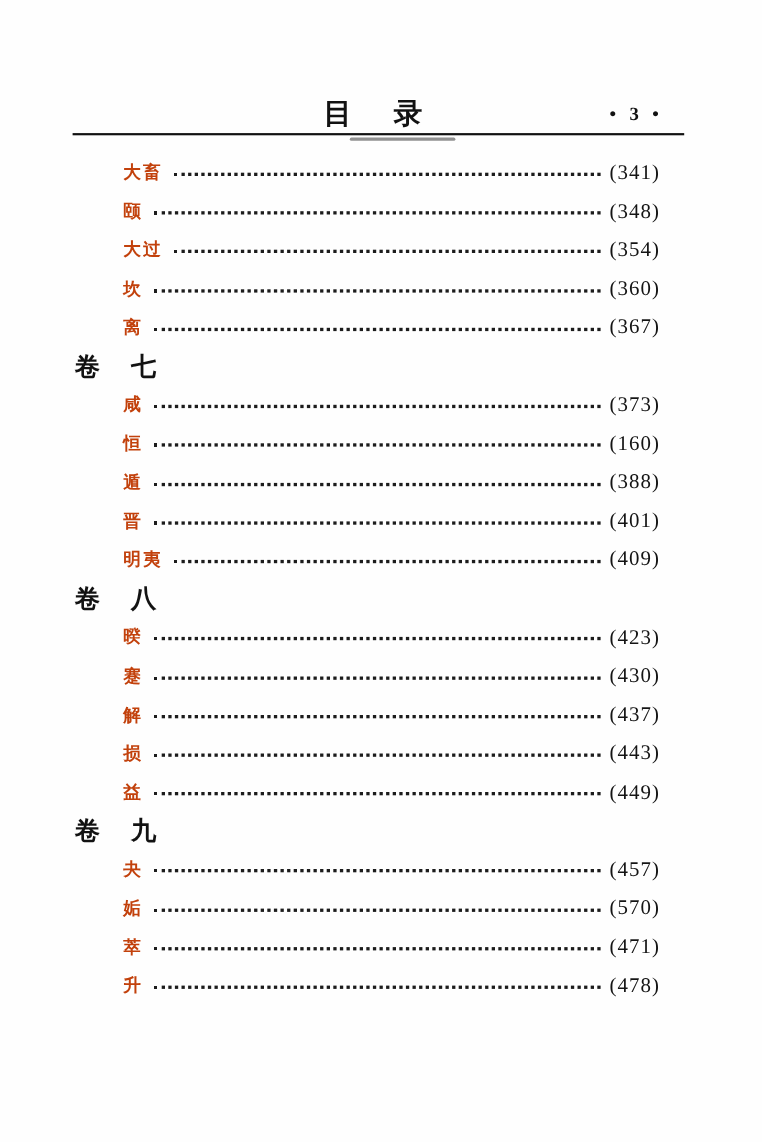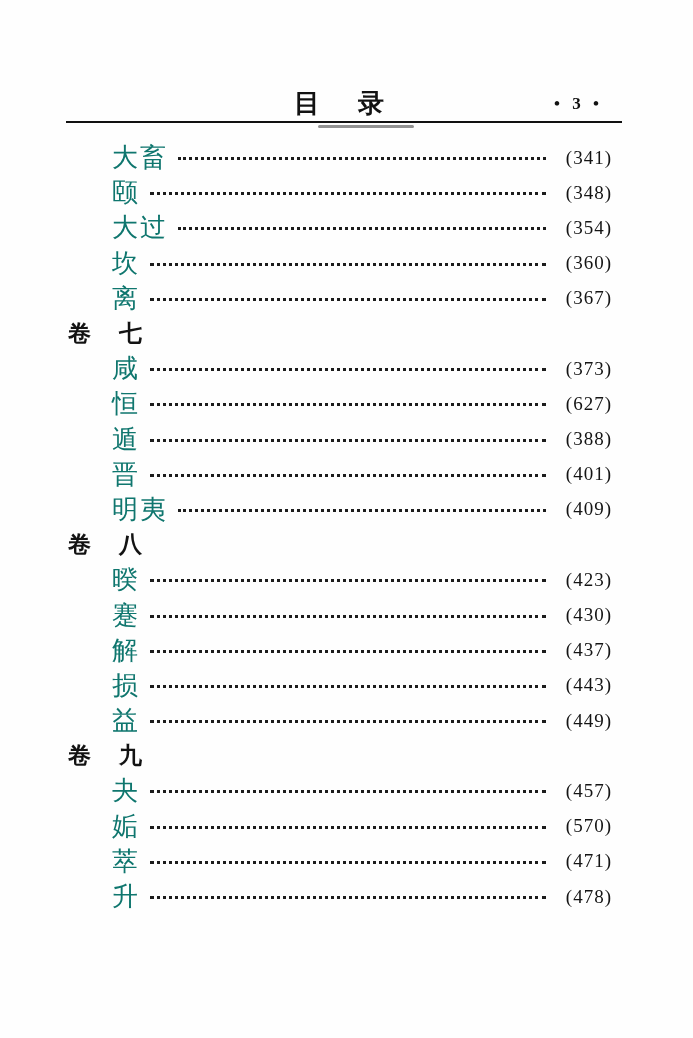--- a/index.html
+++ b/index.html
@@ -64,40 +64,39 @@
   }
   .row {
     display: flex;
     align-items: center;
     height: 35.2px;
   }
   .row.entry {
     padding-left: 46px;
   }
   .entry-title {
-    font-size: 26px;
-    font-weight: 400;
+    font-size: 16px;
+    font-weight: 700;
     letter-spacing: 2px;
     white-space: nowrap;
-    color: #0f766e;
+    color: #c2410c;
   }
   .leader {
     flex: 1;
     height: 0;
     border-bottom: 3px dotted #1c1c1c;
     margin: 0 8px 0 10px;
     position: relative;
     top: 1px;
     min-width: 20px;
   }
   .entry-page {
     font-size: 19px;
     letter-spacing: 1px;
     white-space: nowrap;
-    text-align: right;
     min-width: 58px;
     color: #141414;
   }
   .row.volume {
     padding-left: 2px;
   }
   .volume-label {
     font-size: 23px;
     font-weight: 700;
     color: #121212;
@@ -149,21 +148,21 @@
         <span class="volume-number">七</span>
       </div>
       <div class="row entry">
         <span class="entry-title">咸</span>
         <span class="leader"></span>
         <span class="entry-page">(373)</span>
       </div>
       <div class="row entry">
         <span class="entry-title">恒</span>
         <span class="leader"></span>
-        <span class="entry-page">(627)</span>
+        <span class="entry-page">(160)</span>
       </div>
       <div class="row entry">
         <span class="entry-title">遁</span>
         <span class="leader"></span>
         <span class="entry-page">(388)</span>
       </div>
       <div class="row entry">
         <span class="entry-title">晋</span>
         <span class="leader"></span>
         <span class="entry-page">(401)</span>

